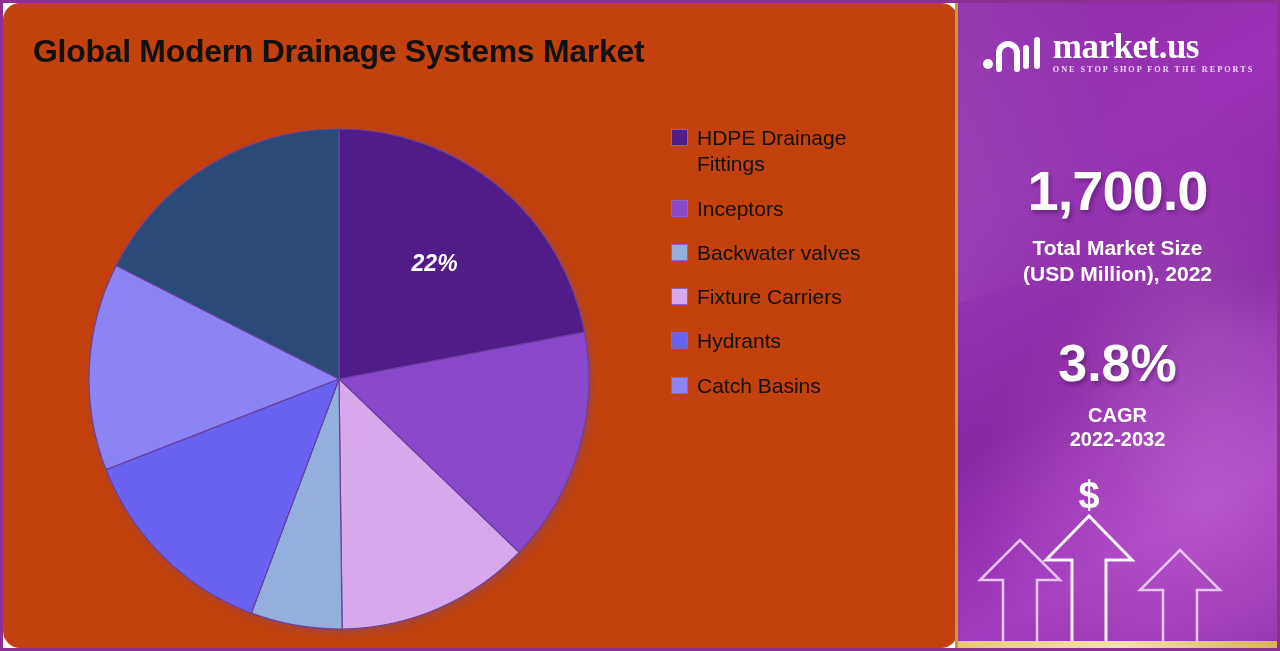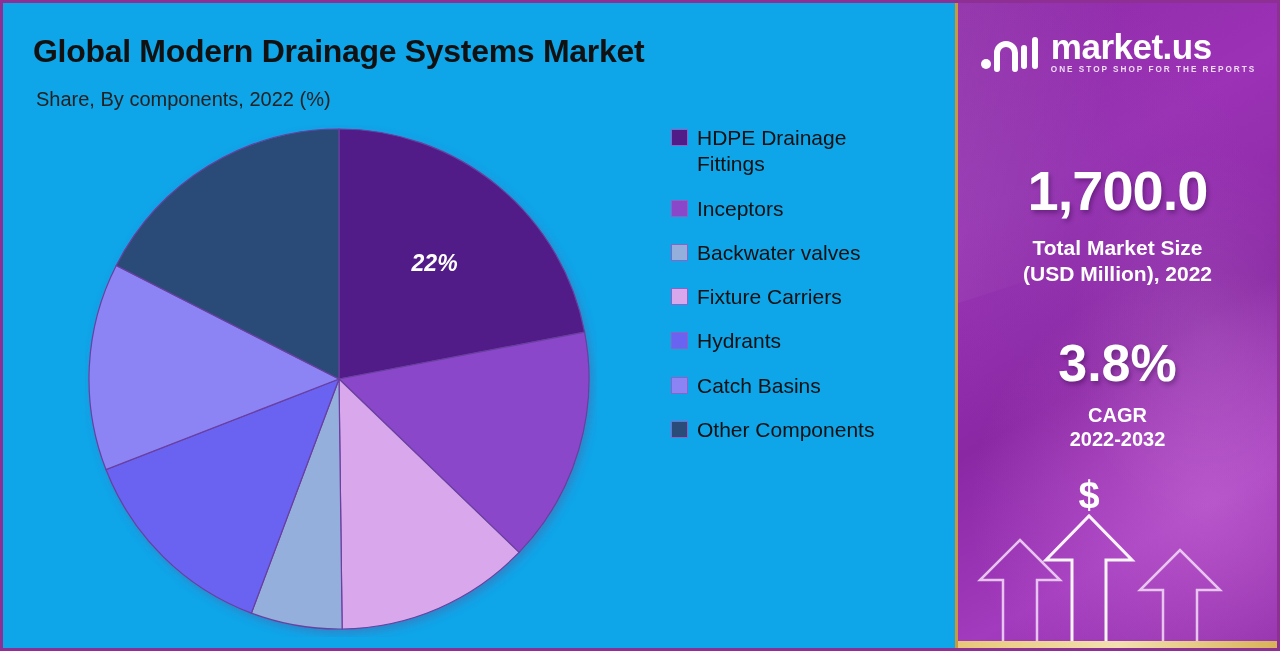--- a/index.html
+++ b/index.html
@@ -18,21 +18,22 @@
     border: 3px solid #8e2f94;
     background: #ffffff;
     overflow: hidden;
   }
 
   
   #chart-panel {
     position: absolute;
     left: 0; top: 0;
     width: 955px; height: 645px;
-    background: #0ea5e9;
+    background: #c2410c;
+    border-radius: 17px;
   }
 
   #page-title {
     position: absolute;
     left: 30px; top: 30px;
     font-size: 32px;
     font-weight: 700;
     color: #111111;
     letter-spacing: -0.3px;
     white-space: nowrap;
@@ -121,21 +122,21 @@
 
   #brand-logo {
     position: absolute;
     left: 0; right: 0; top: 26px;
     display: flex;
     align-items: center;
     justify-content: center;
     gap: 10px;
   }
   #logo-mark { flex: 0 0 auto; }
-  #logo-textblock { line-height: 1; }
+  #logo-textblock { line-height: 1; font-family: Liberation Serif, serif; }
   #logo-wordmark {
     font-size: 35px;
     font-weight: 700;
     color: #ffffff;
     letter-spacing: -0.5px;
   }
   #logo-tagline {
     font-size: 8.2px;
     font-weight: 700;
     color: #f0dcf5;
@@ -180,21 +181,20 @@
   }
 </style>
 </head>
 <body>
 
 <div id="infographic">
 
   <div id="chart-panel">
 
     <div id="page-title">Global Modern Drainage Systems Market</div>
-    <div id="page-subtitle">Share, By components, 2022 (%)</div>
 
     <div id="pie-wrap">
       <svg id="pie-svg" width="512" height="512" viewBox="0 0 512 512">
         <defs>
           <filter id="pieShadow" x="-20%" y="-20%" width="150%" height="150%">
             <feDropShadow dx="3" dy="4" stdDeviation="4" flood-color="#6b4a8a" flood-opacity="0.35"></feDropShadow>
           </filter>
         </defs>
         <g id="pie-slices" filter="url(#pieShadow)">
             <path d="M 254 254 L 254.00 4.00 A 250 250 0 0 1 499.57 207.15 Z" fill="#511C87" class="pie-slice"></path>
@@ -229,24 +229,20 @@
         <span class="legend-label">Fixture Carriers</span>
       </div>
       <div class="legend-item">
         <span class="legend-swatch" style="background: rgb(106, 98, 240);"></span>
         <span class="legend-label">Hydrants</span>
       </div>
       <div class="legend-item">
         <span class="legend-swatch" style="background: rgb(140, 131, 245);"></span>
         <span class="legend-label">Catch Basins</span>
       </div>
-      <div class="legend-item">
-        <span class="legend-swatch" style="background: rgb(42, 76, 120);"></span>
-        <span class="legend-label">Other Components</span>
-      </div>
     </div>
   </div>
 
   <div id="brand-panel">
 
     <div id="brand-logo">
       <svg id="logo-mark" width="62" height="42" viewBox="0 0 62 42">
         <circle cx="7" cy="33" r="5" fill="#ffffff"></circle>
         <path d="M18 38 L18 22 A9 9 0 0 1 36 22 L36 38" fill="none" stroke="#ffffff" stroke-width="6" stroke-linecap="round"></path>
         <rect x="42" y="14" width="6" height="24" rx="3" fill="#ffffff"></rect>

